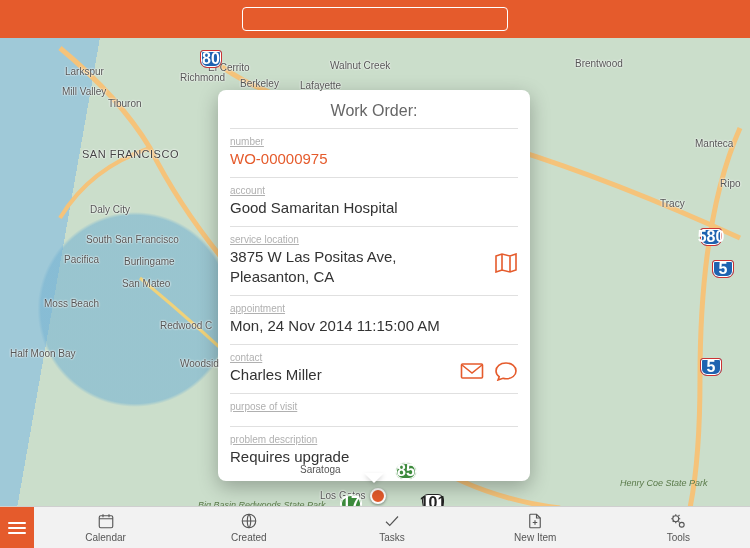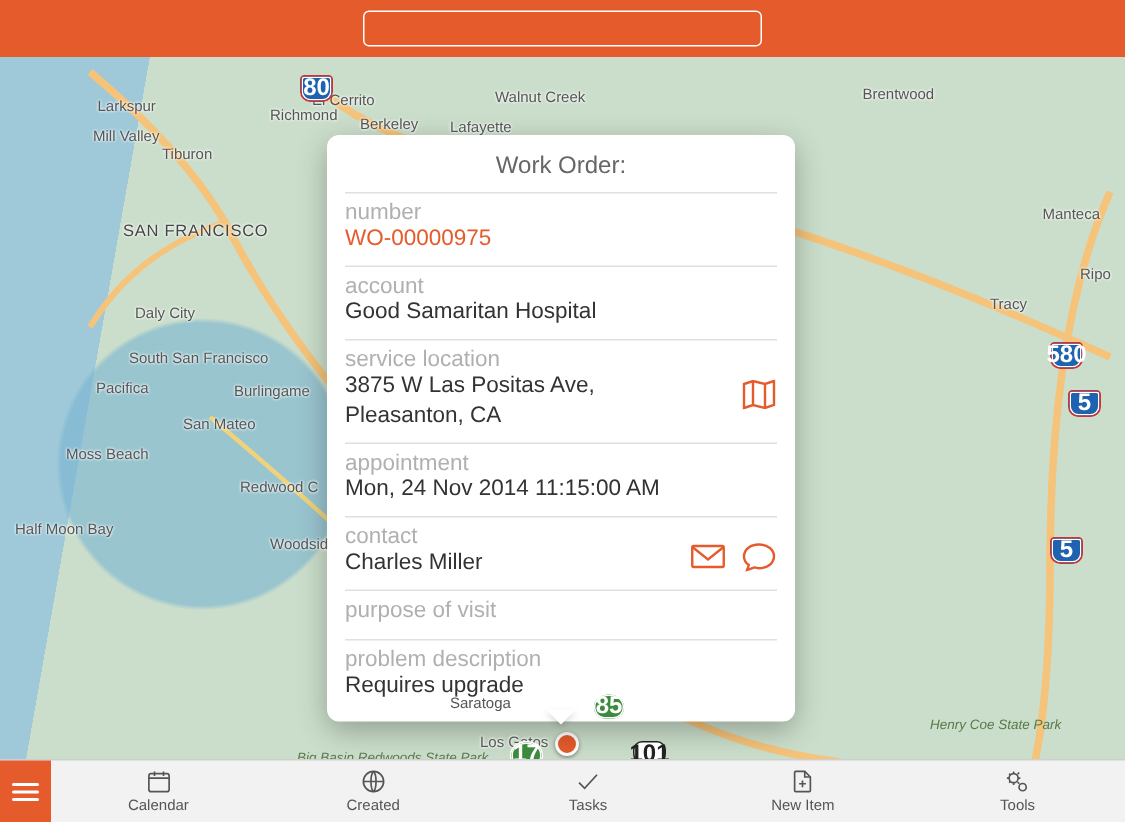--- a/index.html
+++ b/index.html
@@ -54,21 +54,21 @@
     background: #fff; border-radius: 8px; box-shadow: 0 6px 20px rgba(0,0,0,.28);
     padding: 10px 12px 6px;
   }
   .card-title {
     text-align: center; font-size: 16px; color: #666; padding: 2px 0 8px;
   }
   .row {
     border-top: 1px solid #e0e0e0; padding: 6px 0 8px;
     position: relative;
   }
-  .row-label { font-size: 15px; color: #b0b0b0; line-height: 14px; }
+  .row-label { font-size: 10px; color: #b0b0b0; line-height: 14px; text-decoration: underline; }
   .row-value { font-size: 15px; color: #333; line-height: 20px; padding-right: 60px; }
   .row-value.accent { color: #E55B2C; }
   .row-actions {
     position: absolute; right: 0; top: 50%; transform: translateY(-40%);
     display: flex; gap: 10px; align-items: center;
   }
   .row-actions .ic { width: 24px; height: 20px; color: #E55B2C; cursor: pointer; }
   .row.empty .row-label { padding-bottom: 4px; }
 
   
@@ -189,21 +189,21 @@
     <div class="city-label" style="left: 180px; top: 34px;">Richmond</div>
     <div class="city-label" style="left: 208px; top: 24px;">El Cerrito</div>
     <div class="city-label" style="left: 240px; top: 40px;">Berkeley</div>
     <div class="city-label" style="left: 300px; top: 42px;">Lafayette</div>
     <div class="city-label" style="left: 330px; top: 22px;">Walnut Creek</div>
     <div class="city-label" style="left: 575px; top: 20px;">Brentwood</div>
     <div class="city-label" style="left: 90px; top: 166px;">Daly City</div>
     <div class="city-label" style="left: 86px; top: 196px;">South San Francisco</div>
     <div class="city-label" style="left: 64px; top: 216px;">Pacifica</div>
     <div class="city-label" style="left: 122px; top: 240px;">San Mateo</div>
-    <div class="city-label" style="left: 156px; top: 218px;">Burlingame</div>
+    <div class="city-label" style="left: 124px; top: 218px;">Burlingame</div>
     <div class="city-label" style="left: 44px; top: 260px;">Moss Beach</div>
     <div class="city-label" style="left: 10px; top: 310px;">Half Moon Bay</div>
     <div class="city-label" style="left: 160px; top: 282px;">Redwood C</div>
     <div class="city-label" style="left: 180px; top: 320px;">Woodsid</div>
     <div class="city-label" style="left: 300px; top: 426px;">Saratoga</div>
     <div class="city-label" style="left: 320px; top: 452px;">Los Gatos</div>
     <div class="city-label" style="left: 695px; top: 100px;">Manteca</div>
     <div class="city-label" style="left: 660px; top: 160px; text-align: center;">Tracy</div>
     <div class="city-label" style="left: 720px; top: 140px;">Ripo</div>
     <div class="park-label" style="left: 620px; top: 440px;">Henry Coe State Park</div>

